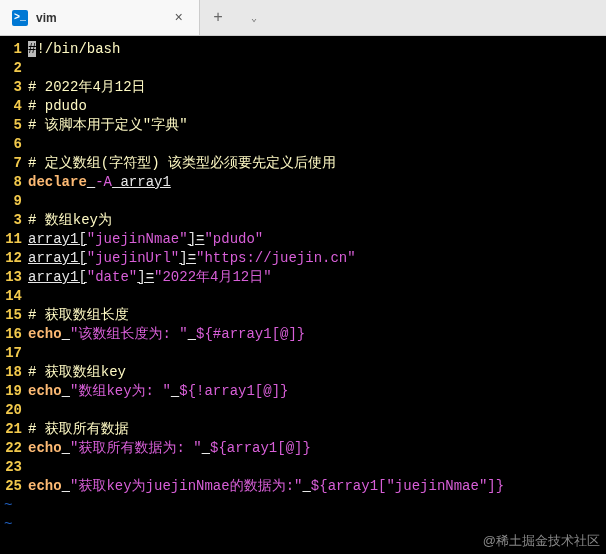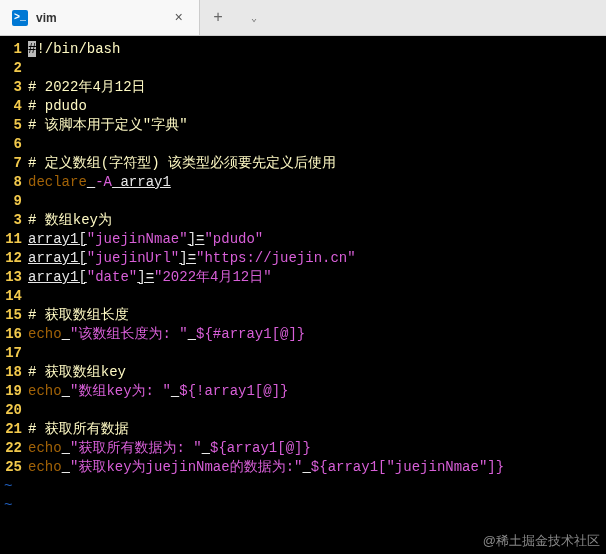--- a/index.html
+++ b/index.html
@@ -75,21 +75,21 @@
     width: 28px;
     text-align: right;
     padding-right: 6px;
     color: #f2c94c;
     font-weight: bold;
     flex-shrink: 0;
   }
   .code { flex: 1; }
   .c-comment { color: #fef9c3; }
   .c-white   { color: #e8e8e8; text-decoration: underline; }
-  .c-fn      { color: #a16207; font-weight: normal; }
+  .c-fn      { color: #fdba74; font-weight: bold; }
   .c-opt     { color: #d85fd8; }
   .c-str     { color: #d85fd8; }
   .c-var     { color: #d85fd8; }
   .c-cursor  { background: #bbb; color:#000; }
   .tilde {
     color: #2060c0;
     padding-left: 4px;
     height: 19px;
     line-height: 19px;
   }
@@ -132,20 +132,21 @@
       <div class="line"><span class="gutter">13</span><span class="code"><span class="c-white">array1[</span><span class="c-str">"date"</span><span class="c-white">]=</span><span class="c-str">"2022年4月12日"</span></span></div>
       <div class="line"><span class="gutter">14</span><span class="code"></span></div>
       <div class="line"><span class="gutter">15</span><span class="code"><span class="c-comment"># 获取数组长度</span></span></div>
       <div class="line"><span class="gutter">16</span><span class="code"><span class="c-fn">echo</span><span class="c-white"> </span><span class="c-str">"该数组长度为: "</span><span class="c-white"> </span><span class="c-var">${#array1[@]}</span></span></div>
       <div class="line"><span class="gutter">17</span><span class="code"></span></div>
       <div class="line"><span class="gutter">18</span><span class="code"><span class="c-comment"># 获取数组key</span></span></div>
       <div class="line"><span class="gutter">19</span><span class="code"><span class="c-fn">echo</span><span class="c-white"> </span><span class="c-str">"数组key为: "</span><span class="c-white"> </span><span class="c-var">${!array1[@]}</span></span></div>
       <div class="line"><span class="gutter">20</span><span class="code"></span></div>
       <div class="line"><span class="gutter">21</span><span class="code"><span class="c-comment"># 获取所有数据</span></span></div>
       <div class="line"><span class="gutter">22</span><span class="code"><span class="c-fn">echo</span><span class="c-white"> </span><span class="c-str">"获取所有数据为: "</span><span class="c-white"> </span><span class="c-var">${array1[@]}</span></span></div>
+      <div class="line"><span class="gutter">23</span><span class="code"></span></div>
       <div class="line"><span class="gutter">25</span><span class="code"><span class="c-fn">echo</span><span class="c-white"> </span><span class="c-str">"获取key为juejinNmae的数据为:"</span><span class="c-white"> </span><span class="c-var">${array1[</span><span class="c-str">"juejinNmae"</span><span class="c-var">]}</span></span></div>
     </div>
   <div id="tilde-lines">
       <div class="tilde">~</div>
       <div class="tilde">~</div>
     </div>
   <div class="watermark">@稀土掘金技术社区</div>
 </div>
 
 </body></html>

